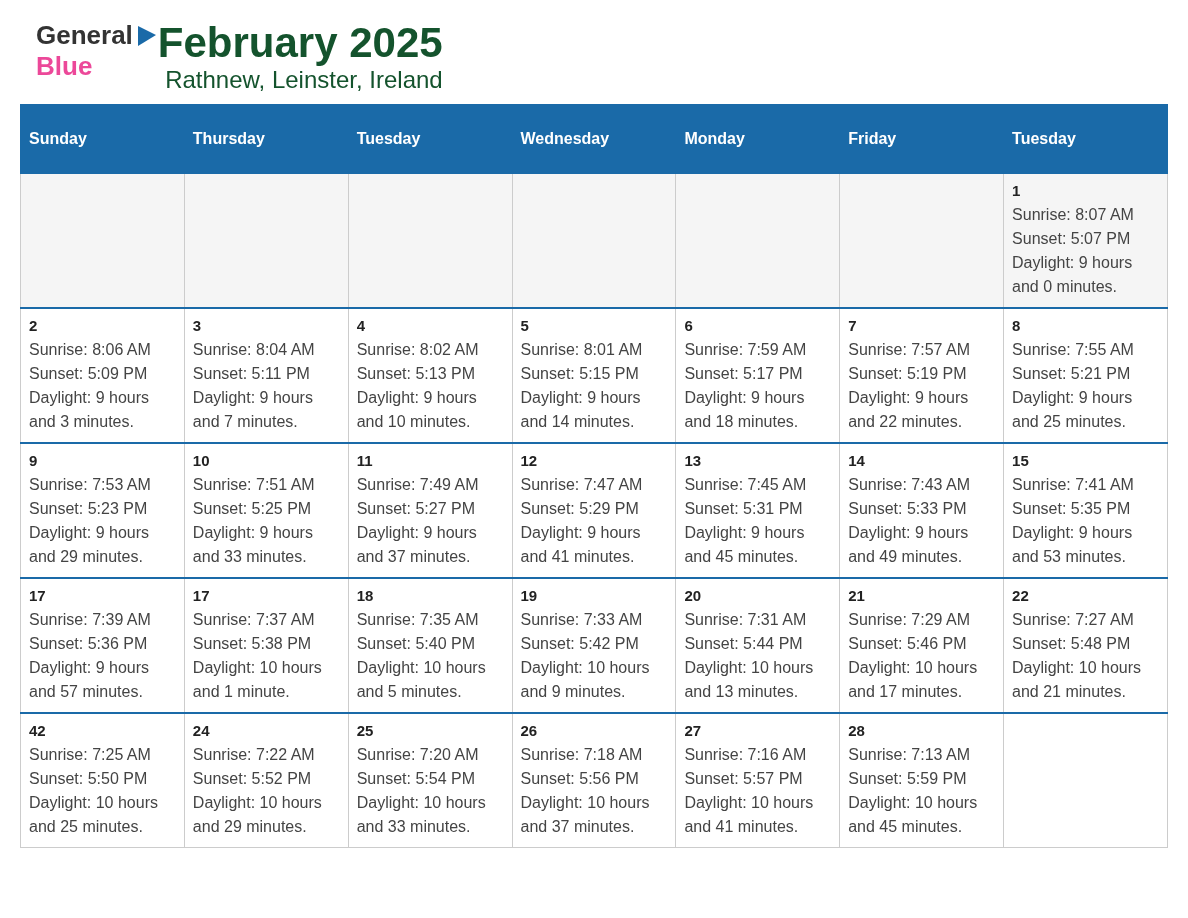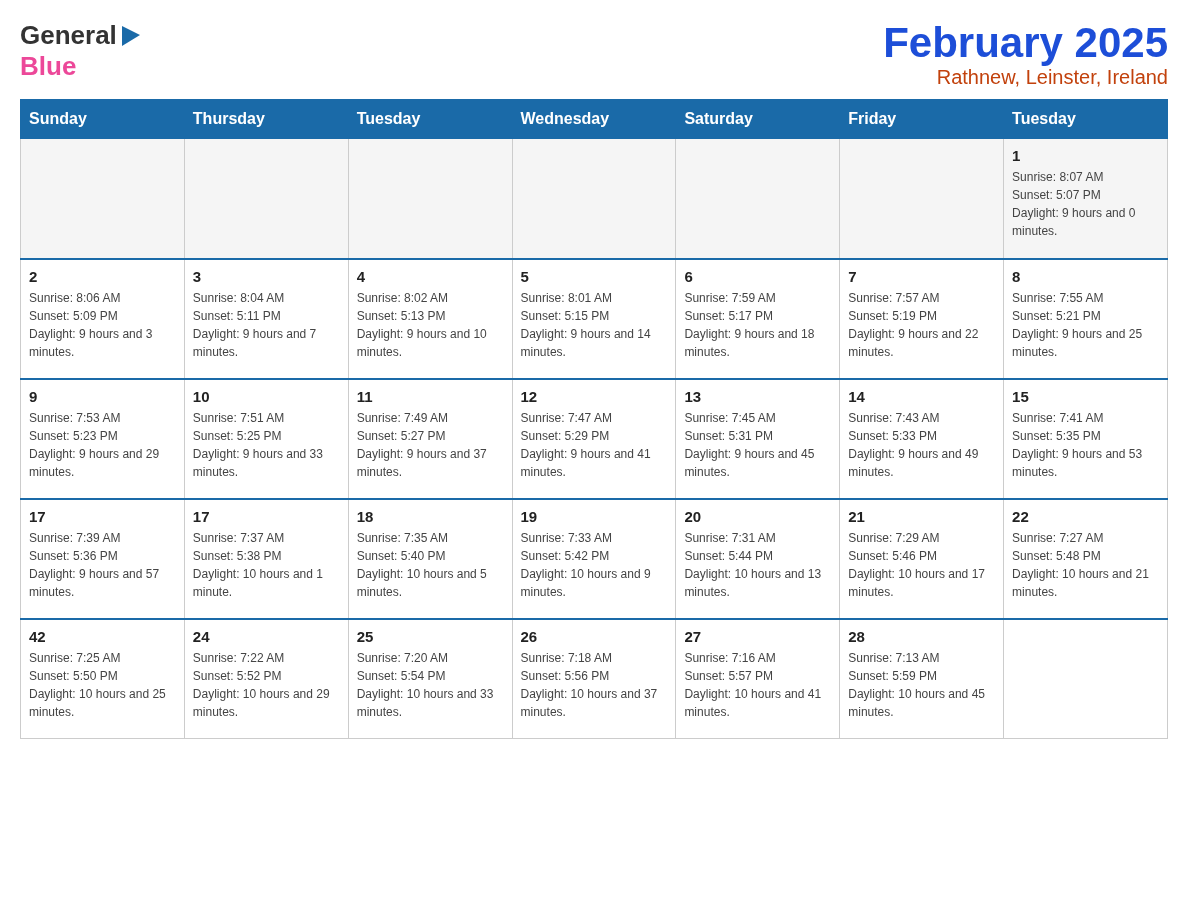--- a/index.html
+++ b/index.html
@@ -5,52 +5,52 @@
     * { box-sizing: border-box; margin: 0; padding: 0; }
     body {
       font-family: Arial, sans-serif;
       background: #fff;
       padding: 20px;
       width: 1188px;
       min-height: 918px;
     }
     .header {
       display: flex;
-      justify-content: space-between;
       align-items: flex-start;
       margin-bottom: 10px;
+      margin-left: 16px;
     }
     .logo {
       display: flex;
       flex-direction: column;
       align-items: flex-start;
     }
     .title-section {
       text-align: right;
     }
     .title-section h1 {
       font-size: 42px;
       font-weight: bold;
-      color: #1d4ed8;
+      color: #14532d;
       line-height: 1.1;
     }
     .title-section h2 {
-      font-size: 20px;
+      font-size: 24px;
       font-weight: normal;
-      color: #c2410c;
+      color: #14532d;
     }
     .calendar {
       width: 100%;
       border-collapse: collapse;
       table-layout: fixed;
     }
     .calendar th {
       background-color: #1a6aa8;
       color: #fff;
-      padding: 10px 8px;
+      padding: 25px 8px;
       font-size: 16px;
       font-weight: bold;
       text-align: left;
       border: 1px solid #1a6aa8;
     }
     .calendar td {
       vertical-align: top;
       padding: 8px;
       border: 1px solid #ccc;
       font-size: 12.5px;
@@ -61,21 +61,21 @@
     .calendar tr:first-child td {
       background: #f5f5f5;
     }
     .day-number {
       font-size: 15px;
       font-weight: bold;
       color: #222;
       margin-bottom: 4px;
     }
     .day-info {
-      font-size: 12px;
+      font-size: 16px;
       color: #444;
       line-height: 1.5;
     }
     .empty-cell {
       background: #f9f9f9;
     }
     .week-row td {
       border-top: 2px solid #1a6aa8;
     }
   </style>
@@ -102,21 +102,21 @@
   </div>
 </div>
 
 <table class="calendar">
   <thead>
     <tr>
       <th>Sunday</th>
       <th>Thursday</th>
       <th>Tuesday</th>
       <th>Wednesday</th>
-      <th>Saturday</th>
+      <th>Monday</th>
       <th>Friday</th>
       <th>Tuesday</th>
     </tr>
   </thead>
   <tbody id="calendar-body">
   <tr>
         <td class="empty-cell"></td>
         <td class="empty-cell"></td>
         <td class="empty-cell"></td>
         <td class="empty-cell"></td>

